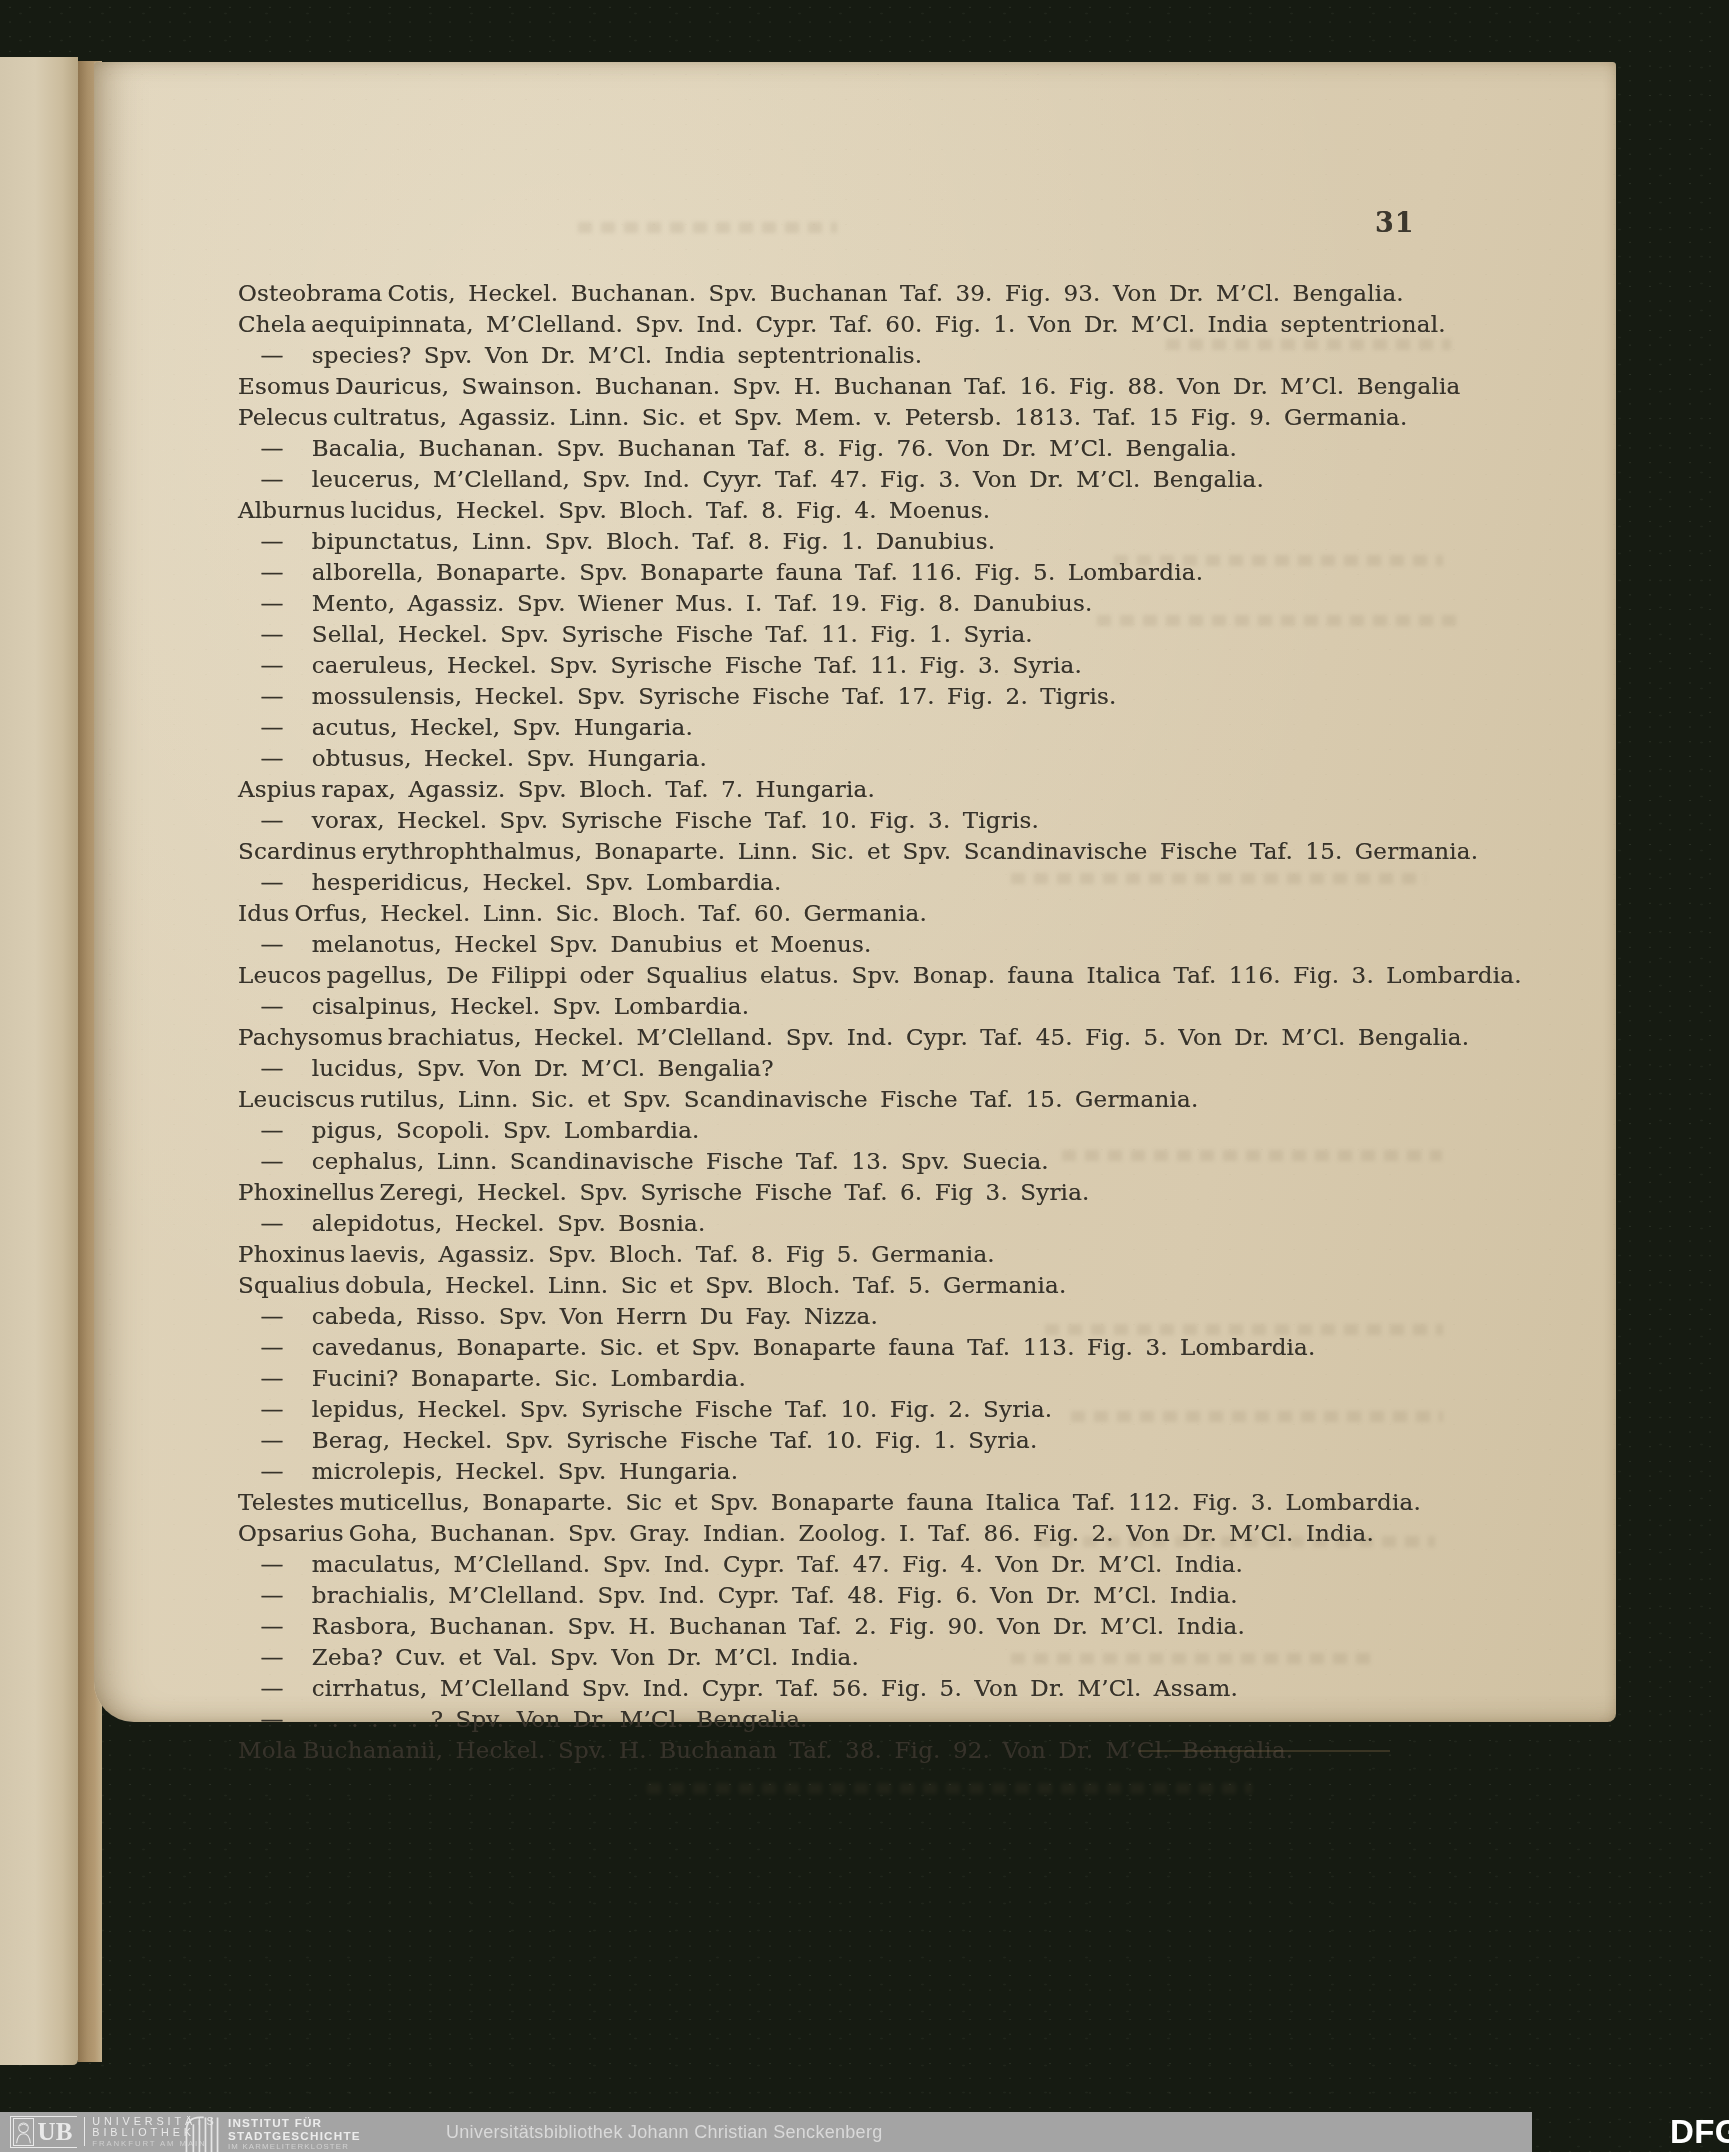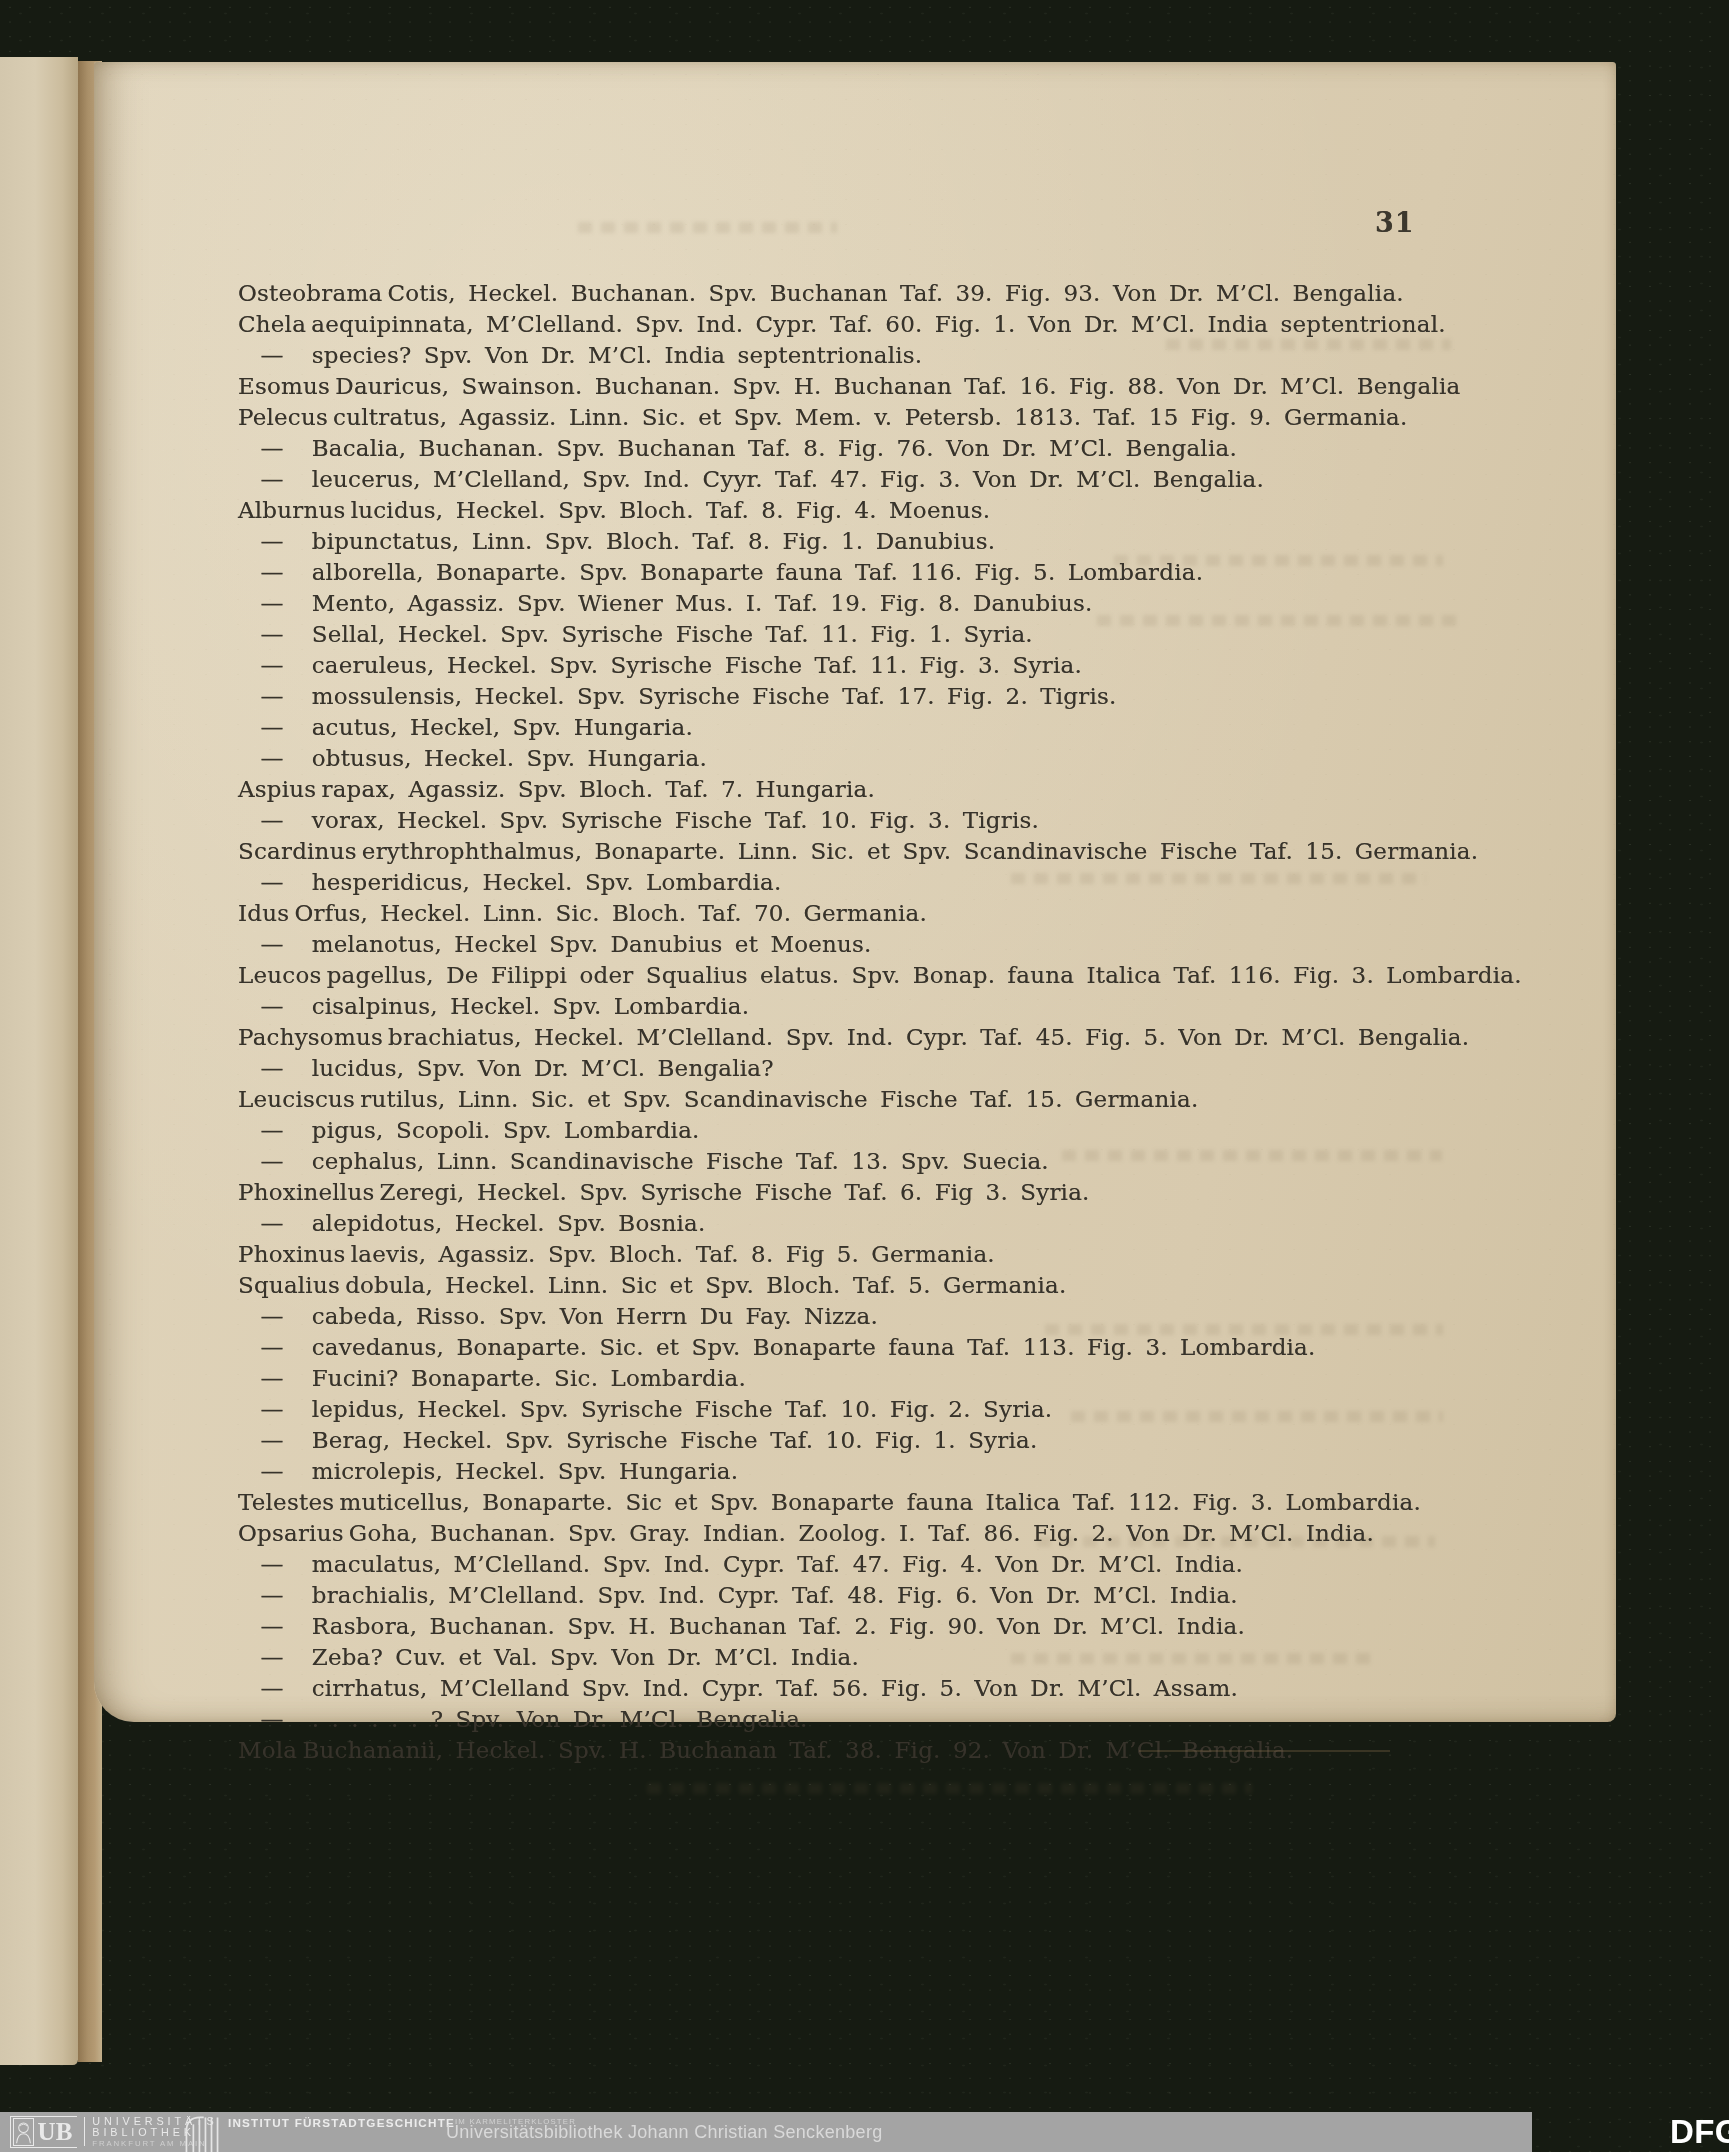--- a/index.html
+++ b/index.html
@@ -85,21 +85,21 @@
   .ub-group{position:absolute;left:10.4px;top:3.5px;display:flex;align-items:center;gap:7px;color:#e9e9e9;}
   .ub-box{display:flex;align-items:center;border:1.7px solid #e9e9e9;border-right:none;padding:0.9px 4.3px 0.9px 1.7px;gap:3.5px;}
   .ub-portrait{width:19px;height:26px;border:0.9px solid #e9e9e9;display:block;}
   .ub-abbr{font-family:"Liberation Serif", serif;font-weight:bold;font-size:25px;line-height:26px;color:#e9e9e9;}
   .ub-sep{width:1.7px;height:29px;background:#e9e9e9;}
   .ub-text{display:flex;flex-direction:column;justify-content:center;}
   .ub-line{font-size:10.8px;letter-spacing:3.9px;line-height:11.7px;color:#e9e9e9;}
   .ub-line-small{font-size:7.8px;letter-spacing:1.9px;line-height:8.6px;color:#cfcfcf;margin-top:0.9px;}
   .inst-group{position:absolute;left:183px;top:1.7px;display:flex;align-items:flex-start;gap:7px;}
   .inst-arch{display:block;}
-  .inst-text{display:flex;flex-direction:row;padding-top:3.5px;}
+  .inst-text{display:flex;flex-direction:column;padding-top:3.5px;}
   .inst-line-bold{font-size:11.7px;font-weight:bold;letter-spacing:1.2px;line-height:12.5px;color:#ececec;}
   .inst-line-small{font-size:7.8px;letter-spacing:1.2px;line-height:8.6px;color:#d3d3d3;margin-top:0.9px;}
   .footer-center{
     position:absolute;left:402px;top:10.4px;font-size:18px;color:#d9d9d9;letter-spacing:0.3px;margin-left:44px;
   }
   .dfg{
     position:absolute;left:1670px;top:0.9px;font-size:33px;font-weight:bold;color:#ffffff;letter-spacing:0.4px;
   }
 </style>
 </head>
@@ -139,21 +139,21 @@
       <div class="entry"><span class="dash">—</span><span>Mento, Agassiz. Spv. Wiener Mus. I. Taf. 19. Fig. 8. Danubius.</span></div>
       <div class="entry"><span class="dash">—</span><span>Sellal, Heckel. Spv. Syrische Fische Taf. 11. Fig. 1. Syria.</span></div>
       <div class="entry"><span class="dash">—</span><span>caeruleus, Heckel. Spv. Syrische Fische Taf. 11. Fig. 3. Syria.</span></div>
       <div class="entry"><span class="dash">—</span><span>mossulensis, Heckel. Spv. Syrische Fische Taf. 17. Fig. 2. Tigris.</span></div>
       <div class="entry"><span class="dash">—</span><span>acutus, Heckel, Spv. Hungaria.</span></div>
       <div class="entry"><span class="dash">—</span><span>obtusus, Heckel. Spv. Hungaria.</span></div>
       <div class="entry"><span class="genus">Aspius</span><span>rapax, Agassiz. Spv. Bloch. Taf. 7. Hungaria.</span></div>
       <div class="entry"><span class="dash">—</span><span>vorax, Heckel. Spv. Syrische Fische Taf. 10. Fig. 3. Tigris.</span></div>
       <div class="entry"><span class="genus">Scardinus</span><span>erythrophthalmus, Bonaparte. Linn. Sic. et Spv. Scandinavische Fische Taf. 15. Germania.</span></div>
       <div class="entry"><span class="dash">—</span><span>hesperidicus, Heckel. Spv. Lombardia.</span></div>
-      <div class="entry"><span class="genus">Idus</span><span>Orfus, Heckel. Linn. Sic. Bloch. Taf. 70. Germania.</span></div>
+      <div class="entry"><span class="genus">Idus</span><span>Orfus, Heckel. Linn. Sic. Bloch. Taf. 60. Germania.</span></div>
       <div class="entry"><span class="dash">—</span><span>melanotus, Heckel Spv. Danubius et Moenus.</span></div>
       <div class="entry"><span class="genus">Leucos</span><span>pagellus, De Filippi oder Squalius elatus. Spv. Bonap. fauna Italica Taf. 116. Fig. 3. Lombardia.</span></div>
       <div class="entry"><span class="dash">—</span><span>cisalpinus, Heckel. Spv. Lombardia.</span></div>
       <div class="entry"><span class="genus">Pachysomus</span><span>brachiatus, Heckel. M’Clelland. Spv. Ind. Cypr. Taf. 45. Fig. 5. Von Dr. M’Cl. Bengalia.</span></div>
       <div class="entry"><span class="dash">—</span><span>lucidus, Spv. Von Dr. M’Cl. Bengalia?</span></div>
       <div class="entry"><span class="genus">Leuciscus</span><span>rutilus, Linn. Sic. et Spv. Scandinavische Fische Taf. 15. Germania.</span></div>
       <div class="entry"><span class="dash">—</span><span>pigus, Scopoli. Spv. Lombardia.</span></div>
       <div class="entry"><span class="dash">—</span><span>cephalus, Linn. Scandinavische Fische Taf. 13. Spv. Suecia.</span></div>
       <div class="entry"><span class="genus">Phoxinellus</span><span>Zeregi, Heckel. Spv. Syrische Fische Taf. 6. Fig 3. Syria.</span></div>
       <div class="entry"><span class="dash">—</span><span>alepidotus, Heckel. Spv. Bosnia.</span></div>

